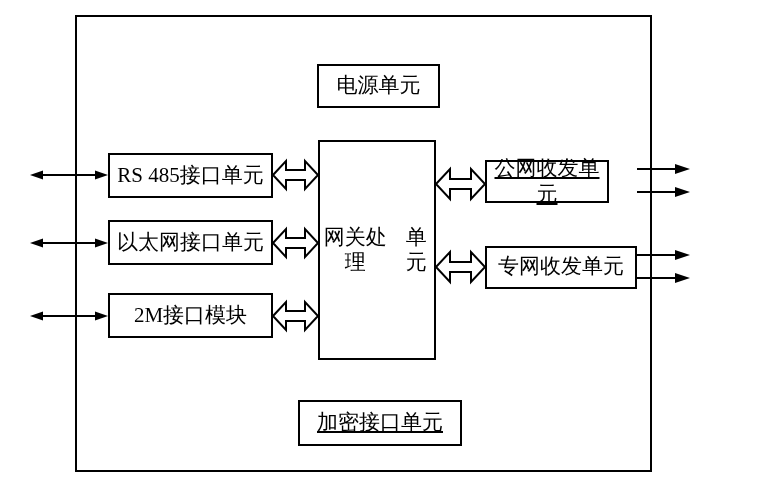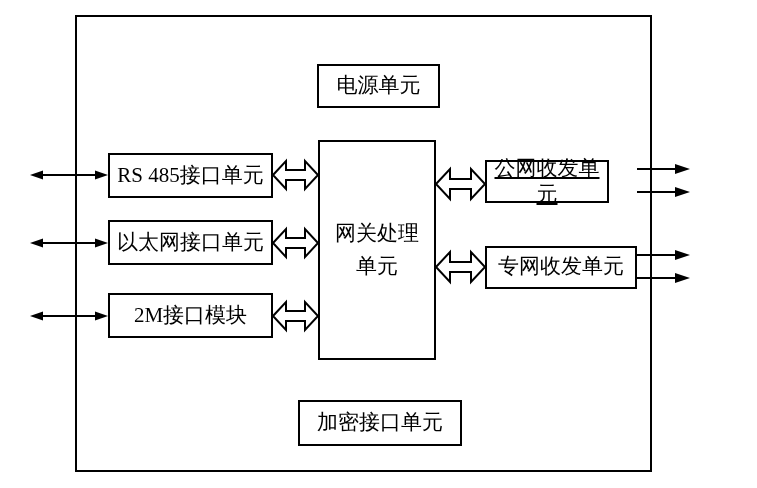--- a/index.html
+++ b/index.html
@@ -38,24 +38,24 @@
     height: 457px;
     border: 2px solid #000000;
     background: #ffffff;
     z-index: 0;
   }
   
   .box-power    { left: 317px; top: 64px;  width: 123px; height: 44px; }
   .box-rs485    { left: 108px; top: 153px; width: 165px; height: 45px; }
   .box-ethernet { left: 108px; top: 220px; width: 165px; height: 45px; }
   .box-m2       { left: 108px; top: 293px; width: 165px; height: 45px; align-items: center; }
-  .box-gateway  { left: 318px; top: 140px; width: 118px; height: 220px; flex-direction: column; gap: 8px; }
+  .box-gateway  { left: 318px; top: 140px; width: 118px; height: 220px; flex-direction: row; gap: 8px; }
   .box-public   { left: 485px; top: 160px; width: 124px; height: 43px; text-decoration: underline; }
   .box-private  { left: 485px; top: 246px; width: 152px; height: 43px; font-family: Liberation Mono, monospace; }
-  .box-crypto   { left: 298px; top: 400px; width: 164px; height: 46px; }
+  .box-crypto   { left: 298px; top: 400px; width: 164px; height: 46px; text-decoration: underline; }
 
   svg.arrow-layer {
     position: absolute;
     left: 0;
     top: 0;
     width: 757px;
     height: 488px;
     z-index: 3;
     pointer-events: none;
   }

